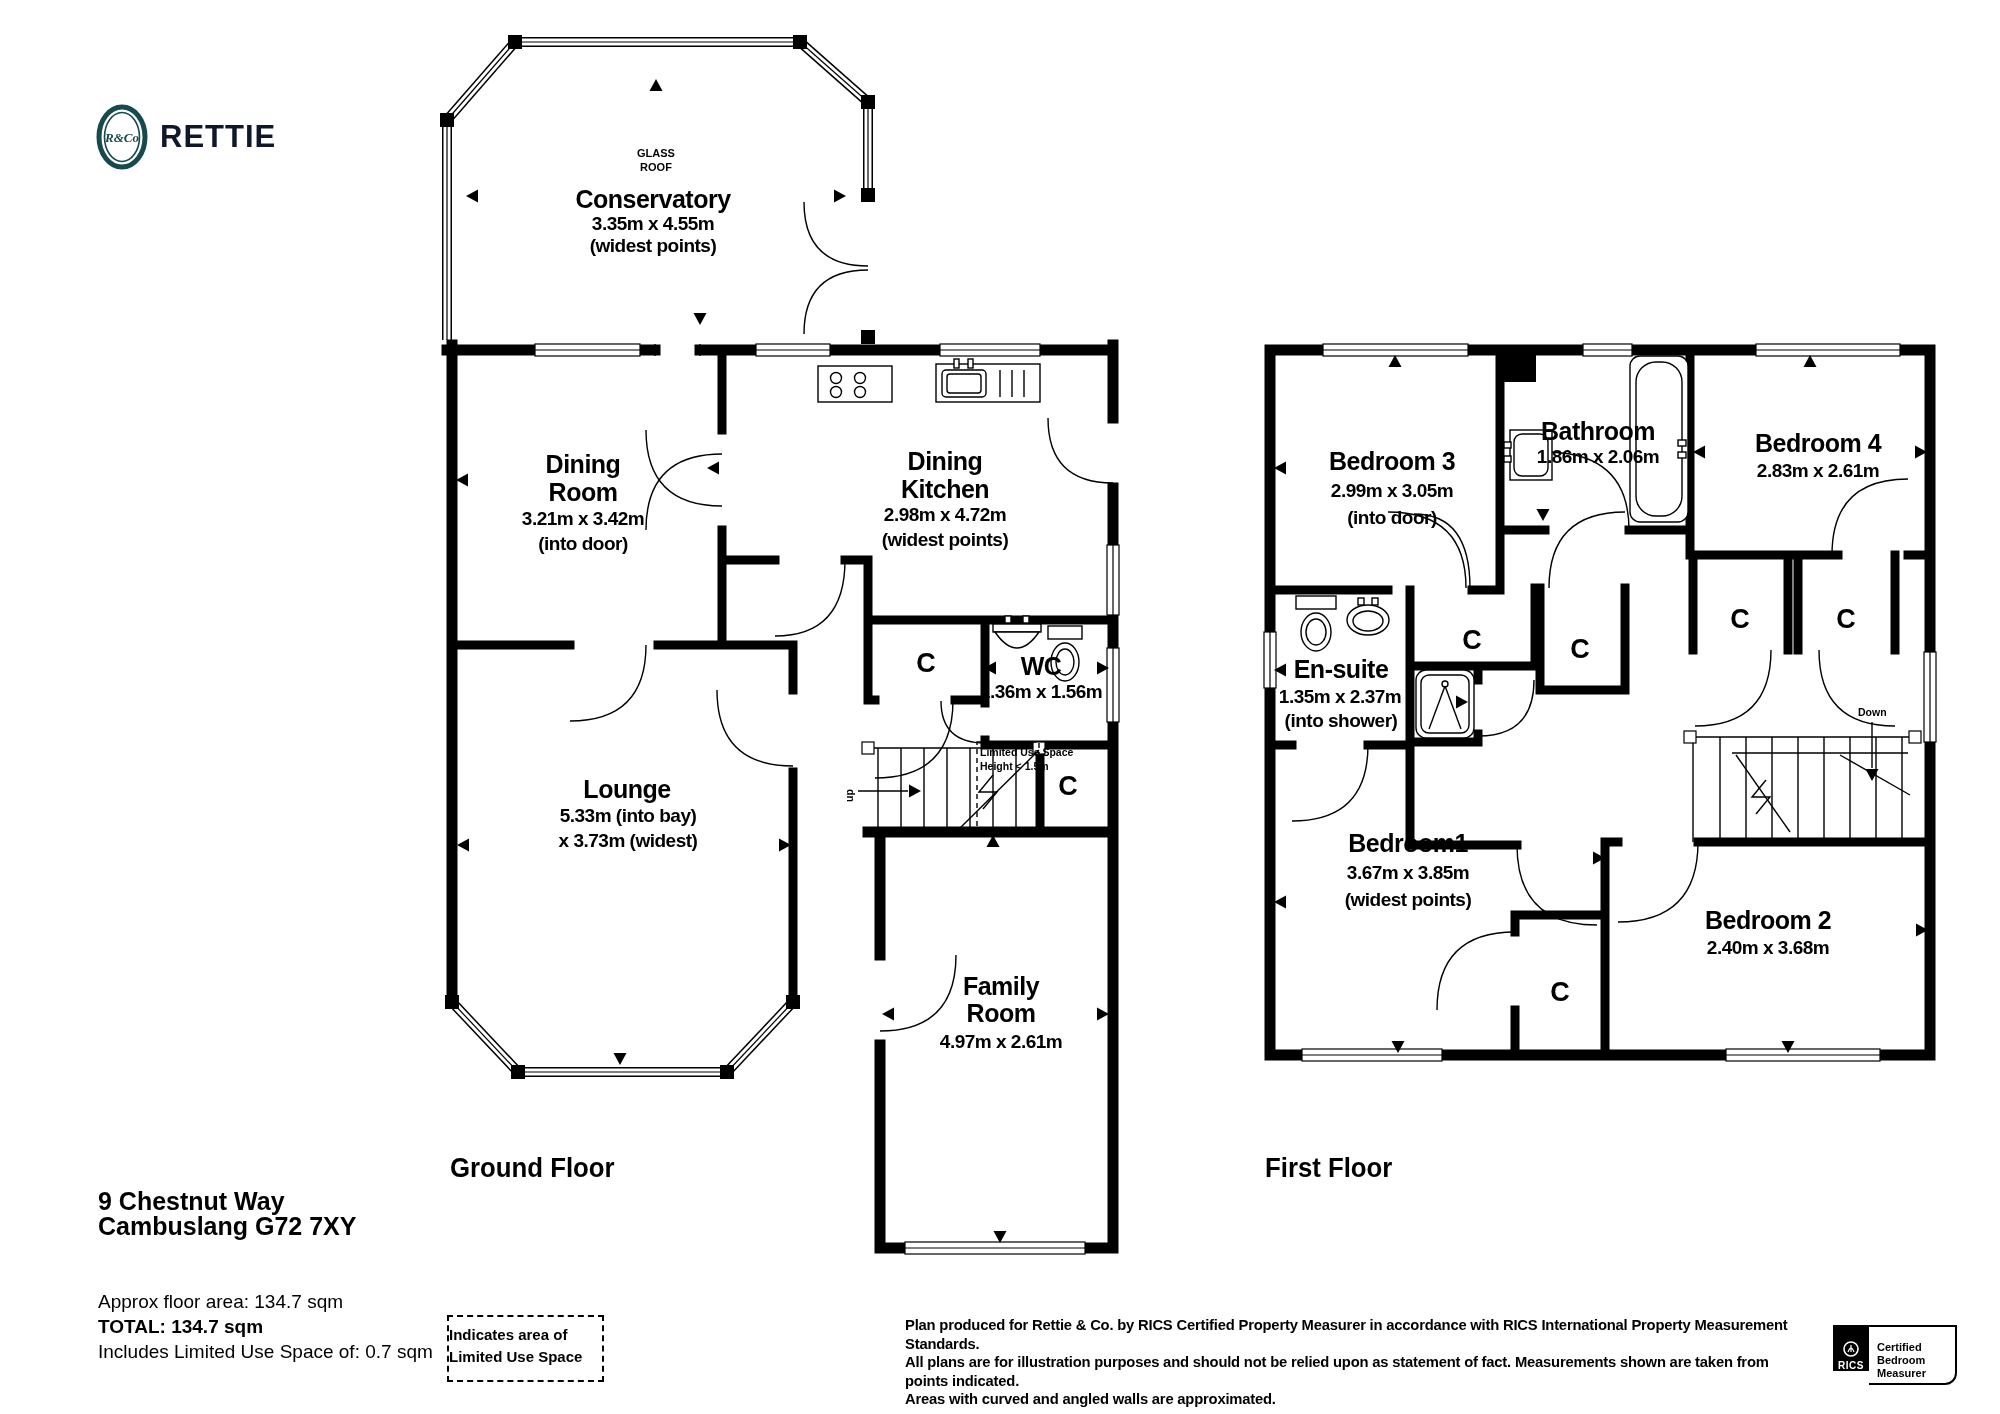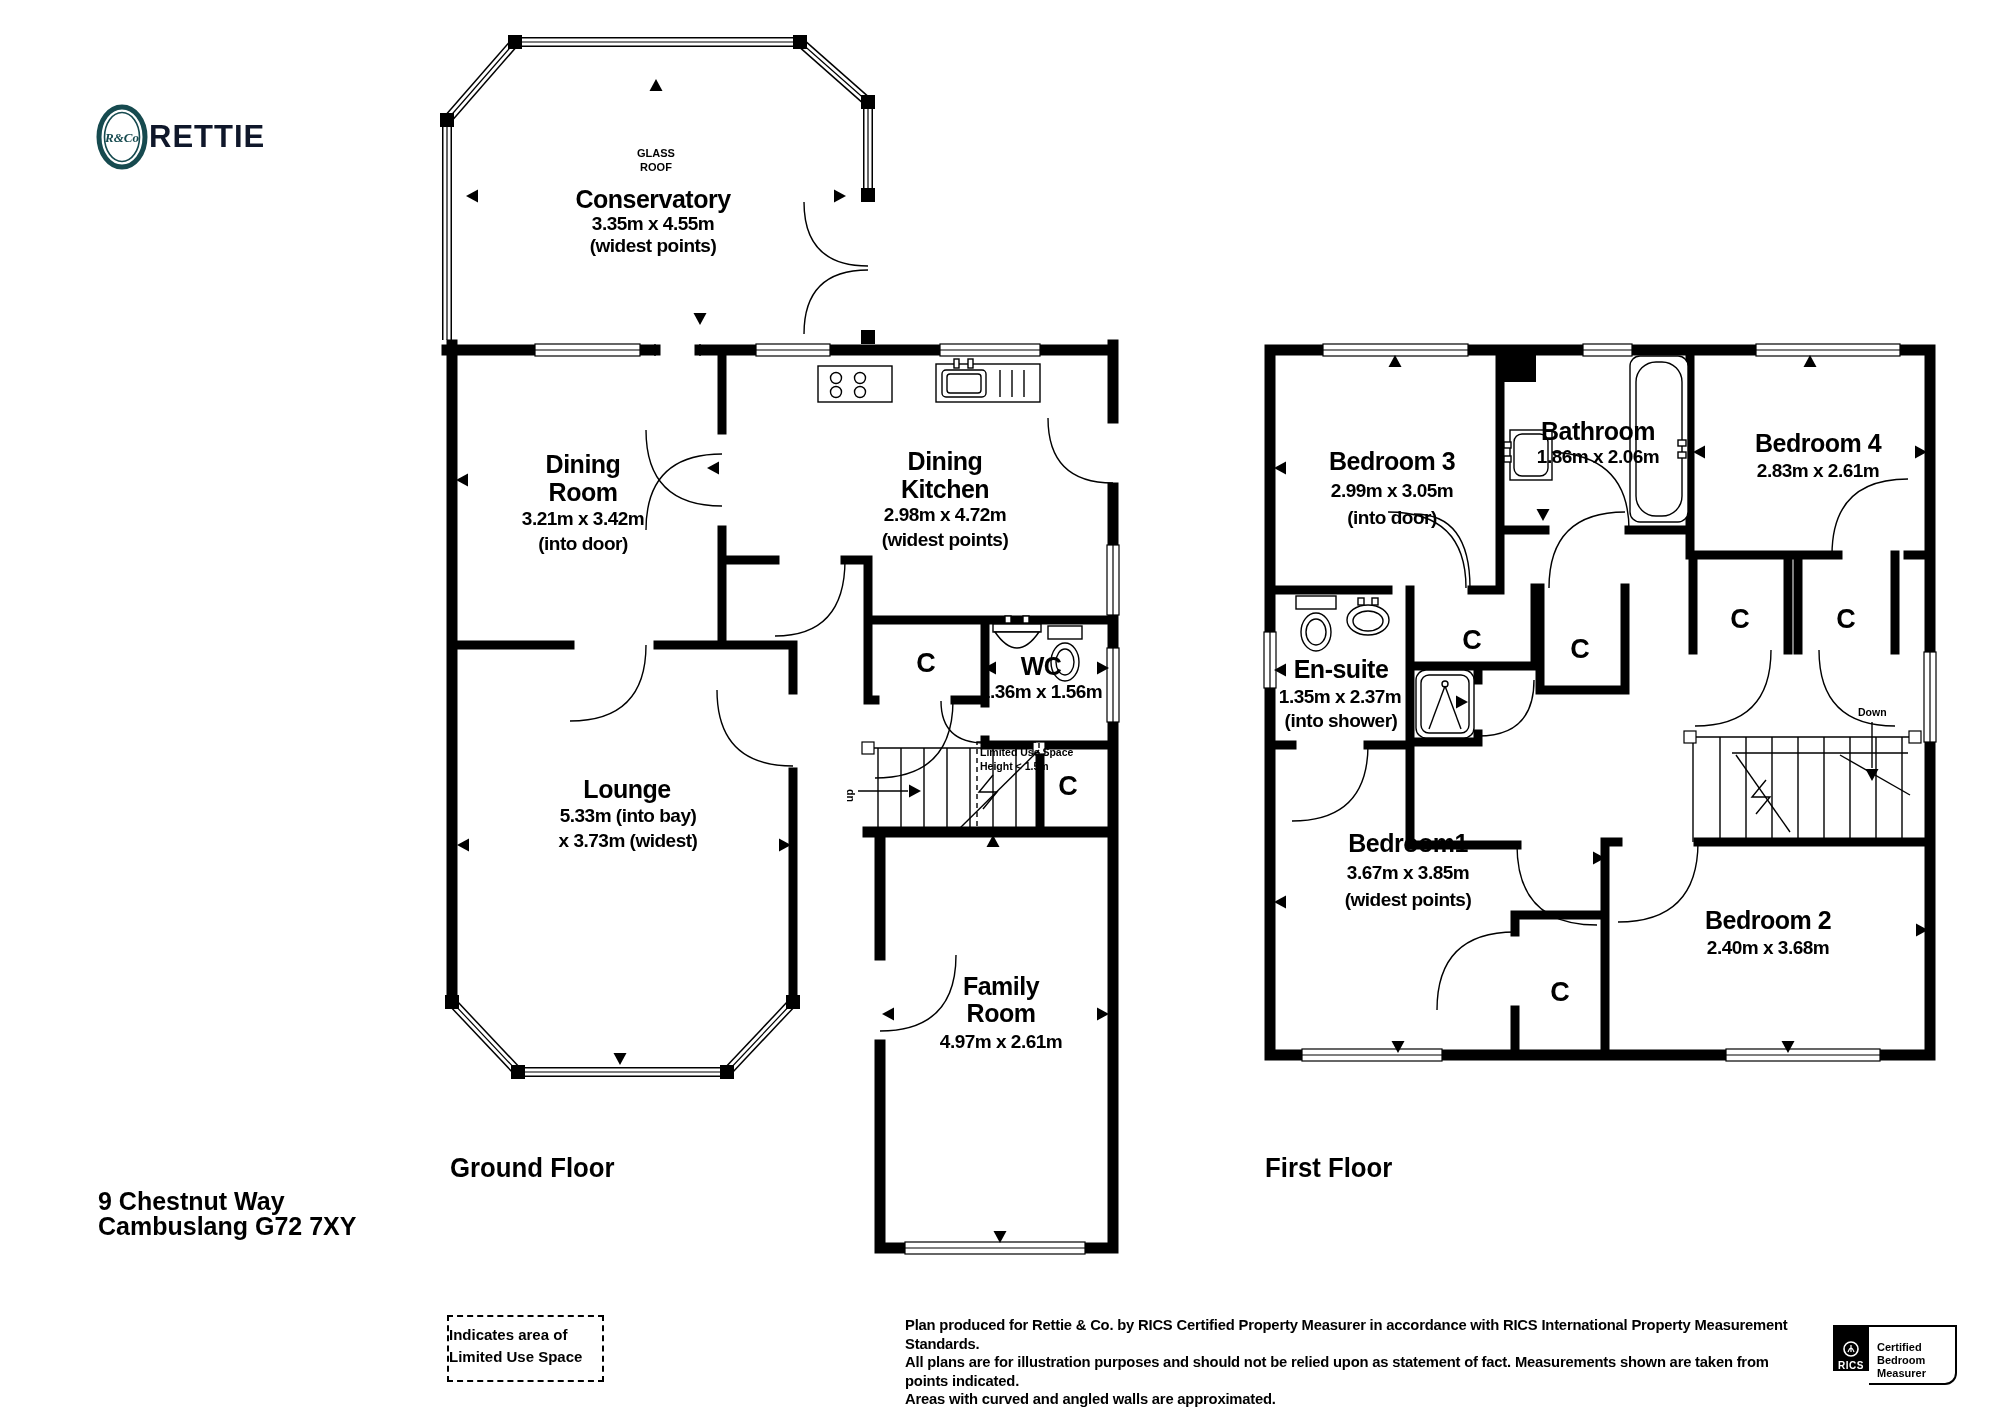--- a/index.html
+++ b/index.html
@@ -22,21 +22,21 @@
   .fx{fill:#fff;stroke:#000;stroke-width:1.4;}
   .dash{fill:none;stroke:#000;stroke-width:1.4;stroke-dasharray:5 4;}
   .post{fill:#000;}
   .abs{position:absolute;}
   .floor-title{font-size:28px;font-weight:700;transform:scaleX(0.92);transform-origin:left;white-space:nowrap;}
   .addr{font-size:25px;font-weight:700;line-height:25px;}
   .areaL{font-size:19px;line-height:25px;}
   .legendbox{width:153px;height:56px;border:2px dashed #000;text-align:left;
              font-size:15px;font-weight:700;line-height:22px;padding-top:7px;box-sizing:content-box;}
   .disc{font-size:15px;font-weight:700;line-height:18.5px;letter-spacing:-0.2px;width:900px;transform:scaleX(0.985);transform-origin:left;}
-  .brand{display:flex;align-items:center;gap:1px;color:#164a4f;}
+  .brand{display:flex;align-items:center;gap:12px;color:#164a4f;}
   .brand-name{font-size:31px;font-weight:700;letter-spacing:1px;color:#0f172a;}
   .ricsbadge{display:flex;align-items:stretch;}
   .rics-black{width:36px;height:46px;background:#000;display:flex;flex-direction:column;align-items:center;justify-content:flex-end;padding-bottom:0;}
   .rics-black .rics-word{color:#fff;font-size:10px;font-weight:700;letter-spacing:0.5px;}
   .rics-white{width:78px;height:42px;border:2px solid #000;border-left:none;border-radius:0 0 12px 0;
               font-size:11px;font-weight:700;line-height:13px;padding:14px 0 0 8px;}
 </style>
 </head>
 <body>
 
@@ -358,20 +358,25 @@
   </svg>
 
   <div class="abs floor-title" style="left:450px;top:1152px;">Ground Floor</div>
   <div class="abs floor-title" style="left:1265px;top:1152px;">First Floor</div>
 
   <div class="abs addr" style="left:98px;top:1189px;">
     <div>9 Chestnut Way</div>
     <div>Cambuslang G72 7XY</div>
   </div>
 
+  <div class="abs areaL" style="left:98px;top:1289px;">
+    <div>Approx floor area: 134.7 sqm</div>
+    <div style="font-weight:700;">TOTAL: 134.7 sqm</div>
+    <div>Includes Limited Use Space of: 0.7 sqm</div>
+  </div>
 
   <div class="abs legendbox" style="left:447px;top:1315px;">
     <div>Indicates area of</div>
     <div>Limited Use Space</div>
   </div>
 
   <div class="abs disc" style="left:905px;top:1316px;">
     <div>Plan produced for Rettie &amp; Co. by RICS Certified Property Measurer in accordance with RICS International Property Measurement Standards.</div>
     <div>All plans are for illustration purposes and should not be relied upon as statement of fact.  Measurements shown are taken from points indicated.</div>
     <div>Areas with curved and angled walls are approximated.</div>

